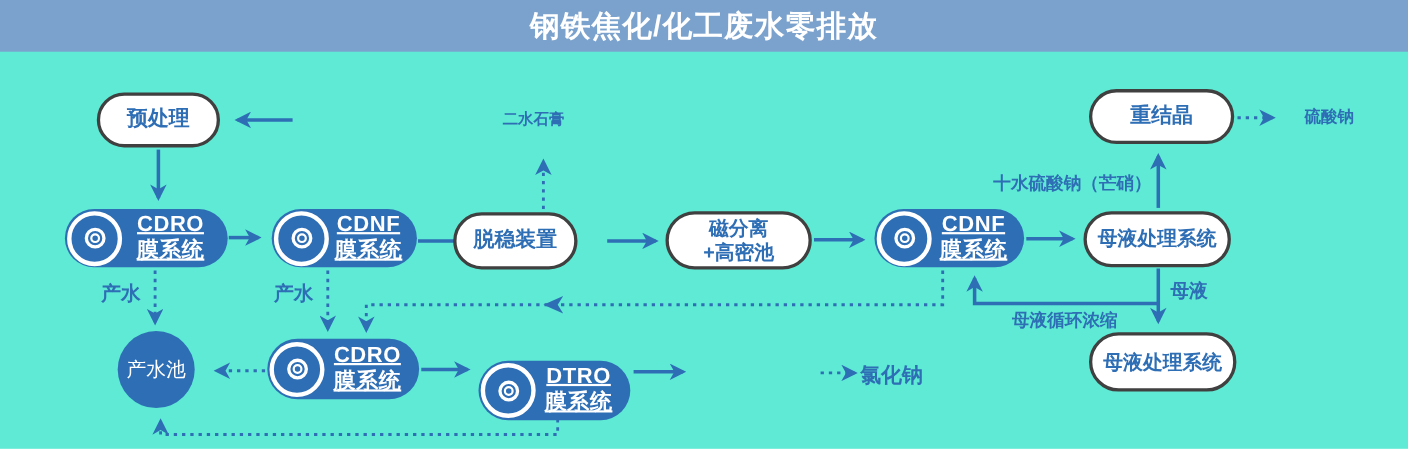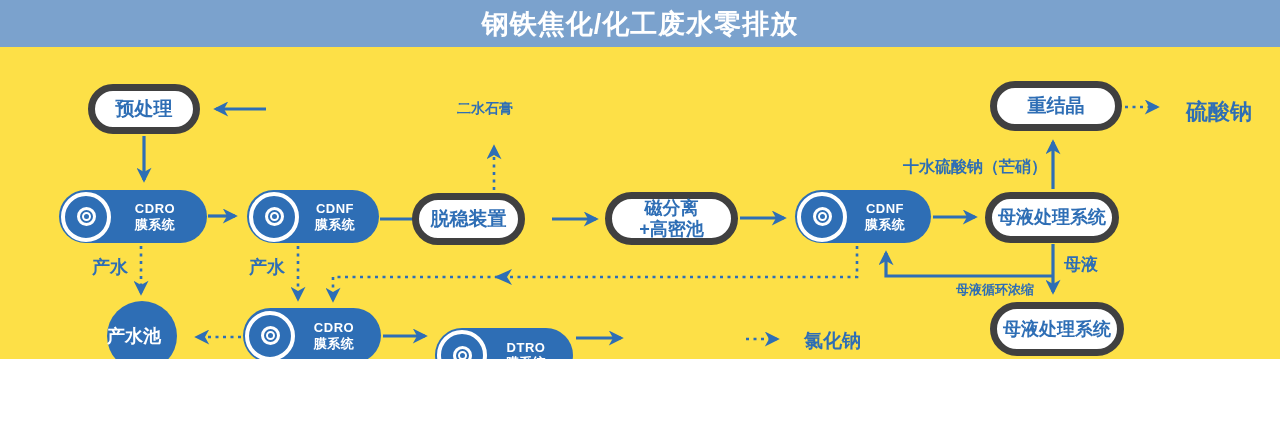--- a/index.html
+++ b/index.html
@@ -1,36 +1,36 @@
 <!DOCTYPE html>
 <html><head>
 <meta charset="utf-8">
 <style>
   html,body{margin:0;padding:0;}
   body{font-family:"Liberation Sans","DejaVu Sans",sans-serif;}
-  .stage{position:relative;width:1280px;height:359px;background:#fde047;overflow:hidden;}
+  .stage{position:relative;width:1280px;height:408px;background:#5eead4;overflow:hidden;}
   .header{position:absolute;left:0;top:0;width:1280px;height:47px;background:#7ba2cd;
           display:flex;align-items:center;justify-content:center;z-index:3;}
   .header .title{color:#ffffff;font-size:27px;font-weight:700;letter-spacing:1px;}
   svg.wires{position:absolute;left:0;top:0;z-index:1;}
-  .opill{position:absolute;box-sizing:border-box;background:#ffffff;border:7px solid #404040;
+  .opill{position:absolute;box-sizing:border-box;background:#ffffff;border:3px solid #404040;
          border-radius:30px;display:flex;flex-direction:column;align-items:center;justify-content:center;
          color:#2e6eb5;font-weight:700;font-size:19px;line-height:1.12;z-index:2;white-space:nowrap;}
   .opill.small{font-size:18px;}
   .bpill{position:absolute;box-sizing:border-box;background:#2e6eb5;border-radius:30px;
          display:flex;align-items:center;color:#ffffff;font-weight:700;z-index:2;}
   .disc{flex:0 0 auto;width:42px;height:42px;margin-left:2px;border:4px solid #ffffff;border-radius:50%;
         display:flex;align-items:center;justify-content:center;}
   .ring{box-sizing:border-box;width:19px;height:19px;border:3px solid #ffffff;border-radius:50%;
         display:flex;align-items:center;justify-content:center;}
   .core{box-sizing:border-box;width:9px;height:9px;border:2.5px solid #ffffff;border-radius:50%;}
   .blabel{flex:1 1 auto;display:flex;flex-direction:column;align-items:center;justify-content:center;
-          font-size:13px;line-height:1.18;letter-spacing:.5px;padding-right:8px;white-space:nowrap;}
+          font-size:20px;line-height:1.18;letter-spacing:.5px;padding-right:8px;white-space:nowrap;text-decoration:underline;}
   .pool{position:absolute;border-radius:50%;background:#2e6eb5;color:#ffffff;display:flex;
-        align-items:center;justify-content:flex-start;font-weight:700;font-size:18px;z-index:2;white-space:nowrap;}
+        align-items:center;justify-content:center;font-weight:400;font-size:18px;z-index:2;white-space:nowrap;}
   .flabel{position:absolute;color:#2e6eb5;font-weight:700;z-index:2;white-space:nowrap;}
 </style>
 </head>
 <body>
 
 <div class="stage">
 
   <div class="header">
     <span class="title">钢铁焦化/化工废水零排放</span>
   </div>
@@ -68,21 +68,21 @@
     <polygon points="512,269 494,277 512,285 507,277" fill="#2e6eb5"></polygon>
   </svg>
 
   <div class="opill" style="left:88px;top:84px;width:112px;height:50px">
     <span>预处理</span>
   </div>
   <div class="flabel" style="left:457px;top:100px;font-size:14px">二水石膏</div>
   <div class="opill" style="left:990px;top:81px;width:132px;height:50px">
     <span>重结晶</span>
   </div>
-  <div class="flabel" style="left:1186px;top:97px;font-size:22px">硫酸钠</div>
+  <div class="flabel" style="left:1186px;top:97px;font-size:15px">硫酸钠</div>
   <div class="flabel" style="left:903px;top:157px;font-size:16px">十水硫酸钠（芒硝）</div>
 
   <div class="bpill" style="left:59px;top:190px;width:148px;height:53px">
     <span class="disc">
         <span class="ring">
           <span class="core"></span>
         </span>
       </span>
     <span class="blabel">
       <span>CDRO</span>
@@ -118,21 +118,21 @@
       <span>膜系统</span>
     </span>
   </div>
   <div class="opill small" style="left:985px;top:192px;width:134px;height:51px">
     <span>母液处理系统</span>
   </div>
 
   <div class="flabel" style="left:92px;top:255px;font-size:18px">产水</div>
   <div class="flabel" style="left:249px;top:255px;font-size:18px">产水</div>
   <div class="flabel" style="left:1064px;top:253px;font-size:17px">母液</div>
-  <div class="flabel" style="left:956px;top:281px;font-size:13px">母液循环浓缩</div>
+  <div class="flabel" style="left:920px;top:281px;font-size:16px">母液循环浓缩</div>
 
   <div class="pool" style="left:107px;top:301px;width:70px;height:70px">
     <span>产水池</span>
   </div>
   <div class="bpill" style="left:243px;top:308px;width:138px;height:55px">
     <span class="disc">
         <span class="ring">
           <span class="core"></span>
         </span>
       </span>
@@ -145,18 +145,18 @@
     <span class="disc">
         <span class="ring">
           <span class="core"></span>
         </span>
       </span>
     <span class="blabel">
       <span>DTRO</span>
       <span>膜系统</span>
     </span>
   </div>
-  <div class="flabel" style="left:804px;top:328px;font-size:19px">氯化钠</div>
+  <div class="flabel" style="left:782px;top:328px;font-size:19px">氯化钠</div>
   <div class="opill small" style="left:990px;top:302px;width:134px;height:54px">
     <span>母液处理系统</span>
   </div>
 
 </div>
 
 </body></html>

